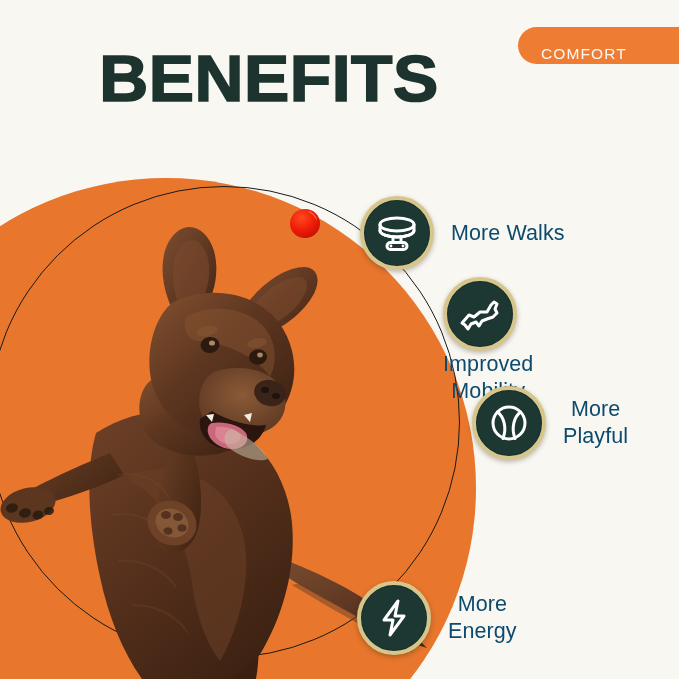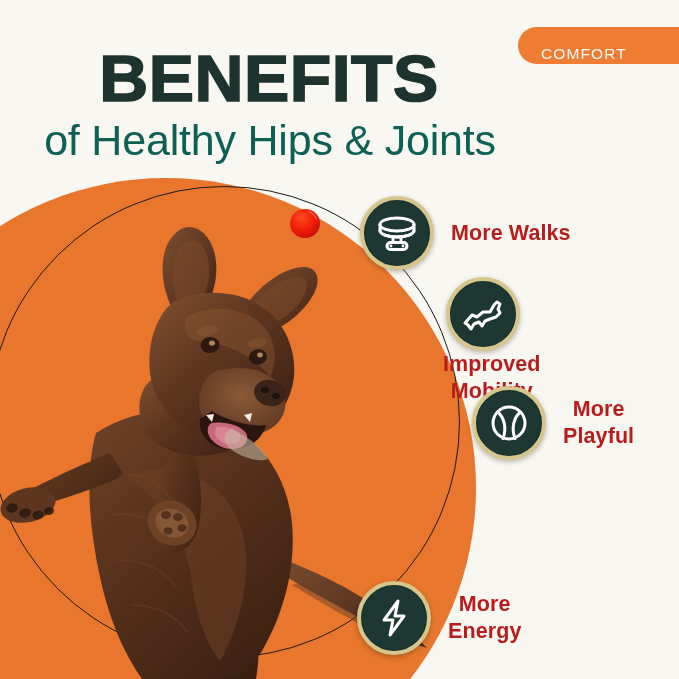--- a/index.html
+++ b/index.html
@@ -145,25 +145,25 @@
     box-shadow: 0 2px 5px rgba(40,30,10,0.30), inset 0 0 0 1px #16302b;
     display: flex;
     align-items: center;
     justify-content: center;
   }
   .badge-circle svg {
     display: block;
   }
   .benefit-label {
     margin-left: 17px;
-    color: #b91c1c;
+    color: #0c4a6e;
     font-family: "Liberation Sans", sans-serif;
     font-size: 21.5px;
     line-height: 27px;
-    font-weight: 700;
+    font-weight: 400;
     white-space: pre-line;
     letter-spacing: 0.1px;
   }
   .benefit-label.center { text-align: center; }
   .benefit-label.left   { text-align: left; }
 
   
   #b0 { left: 360px; top: 196px; }
   #b1 { left: 426px; top: 277px; flex-direction: column; }
   #b2 { left: 472px; top: 386px; }
@@ -320,21 +320,20 @@
       <path d="M20 3 C25 5 28 9 28 13 C26 9 23 5 19 4 Z" fill="#ff7d55" opacity="0.8"></path>
     </svg>
   </div>
 
   <div class="comfort-pill">
     <span>COMFORT</span>
   </div>
 
   <div class="title-block">
     <span class="headline">BENEFITS</span>
-    <span class="subhead">of Healthy Hips &amp; Joints</span>
   </div>
 
   <div class="benefit" id="b0">
     <div class="badge-circle">
       <svg width="46" height="46" viewBox="0 0 46 46" fill="none" stroke="#ffffff" stroke-width="3" stroke-linecap="round" stroke-linejoin="round" xmlns="http://www.w3.org/2000/svg">
         <ellipse cx="23" cy="14.5" rx="17" ry="6.5"></ellipse>
         <path d="M6 14.5 v6 c0 3.6 7.6 6.5 17 6.5 s17 -2.9 17 -6.5 v-6"></path>
         <path d="M6 20.5 c0 3.6 7.6 6.5 17 6.5 s17 -2.9 17 -6.5"></path>
         <path d="M19 27 v5 M27 27 v5"></path>
         <path d="M16.5 32.5 h13 a3.5 3.5 0 0 1 0 7 h-13 a3.5 3.5 0 0 1 0 -7 Z"></path>

